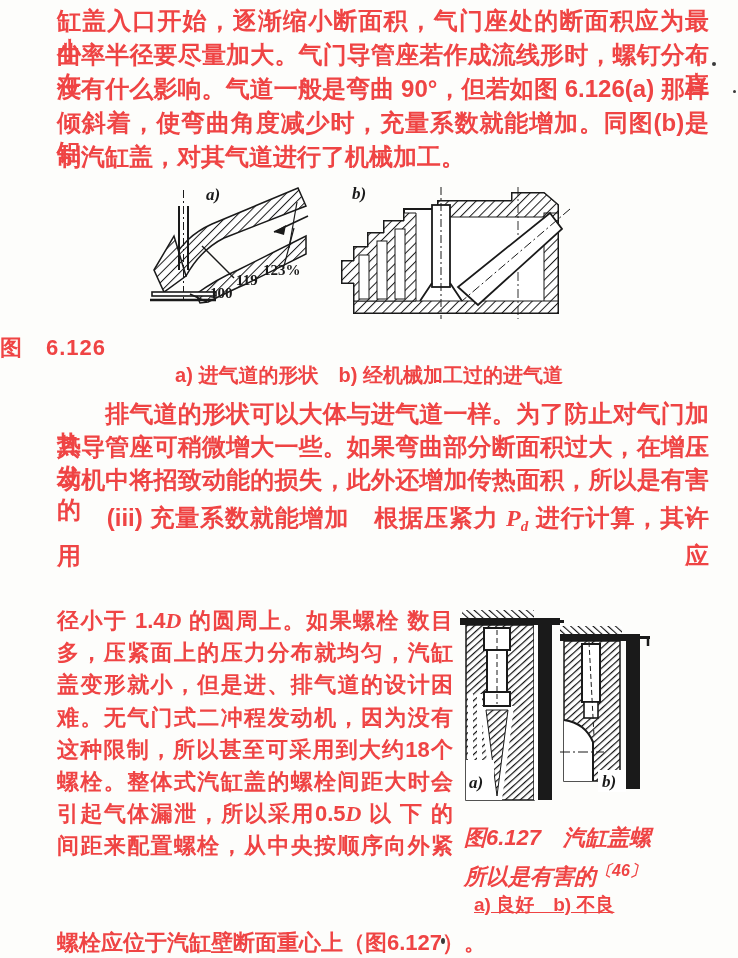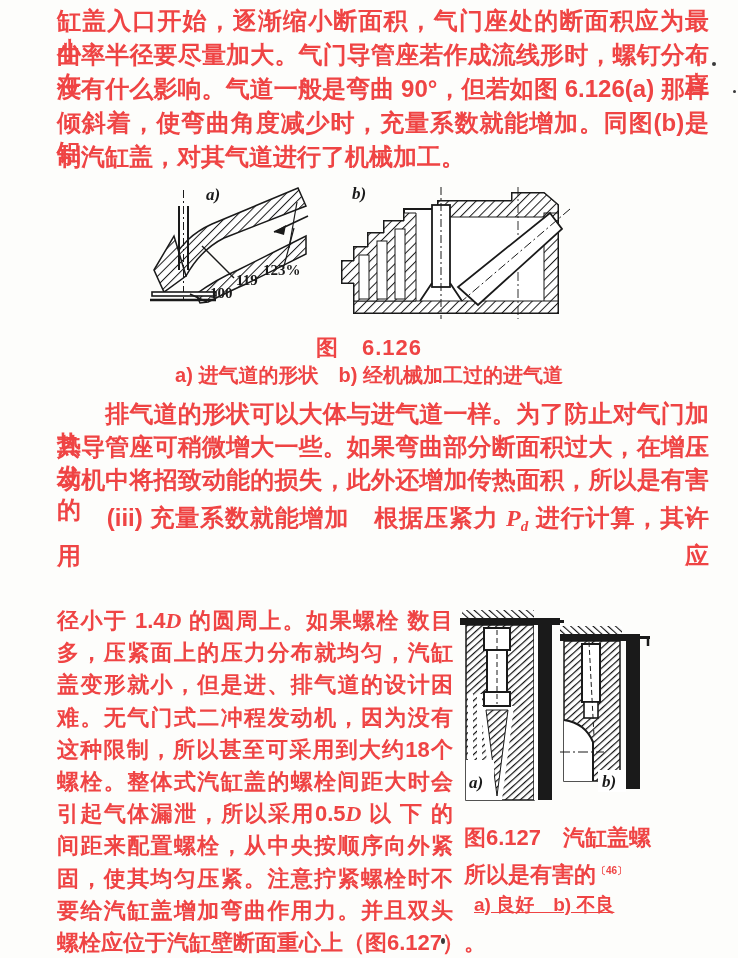--- a/index.html
+++ b/index.html
@@ -15,25 +15,25 @@
     text-align:justify;text-align-last:justify;white-space:normal;
   }
   .cl{
     position:absolute;left:57px;width:396px;height:30px;
     font-size:22px;line-height:42px;
     text-align:justify;text-align-last:justify;
   }
   .nj{text-align:right;text-align-last:left;white-space:nowrap;}
   .var{font-style:italic;font-family:"Liberation Serif","DejaVu Serif",serif;font-weight:700;}
   .varsub{font-style:italic;font-size:15px;vertical-align:-5px;font-family:"Liberation Serif","DejaVu Serif",serif;}
-  .cap-title{position:absolute;left:0;width:738px;text-align:center;font-size:22px;letter-spacing:1px;}
+  .cap-title{position:absolute;left:0;width:738px;font-size:22px;letter-spacing:1px;}
   .cap-sub{position:absolute;left:0;width:738px;text-align:center;font-size:20px;}
-  .cap127{position:absolute;font-size:22px;line-height:28px;}
+  .cap127{position:absolute;font-size:22px;line-height:28px;font-style:italic;}
   .cap127-small{position:absolute;font-size:19px;text-decoration:underline;}
-  .ref{font-size:10px;vertical-align:8px;letter-spacing:0;}
+  .ref{font-size:16px;vertical-align:8px;letter-spacing:0;}
   .fig{position:absolute;}
   .flbl{font:italic 700 17px "Liberation Serif","DejaVu Serif",serif;fill:#1a1a1a;}
   .fdim{font:600 15px "Liberation Serif","DejaVu Serif",serif;fill:#1a1a1a;}
   .speck{position:absolute;background:#3a3a3a;border-radius:50%;}
 </style>
 </head>
 <body>
 
 <div class="page">
 
@@ -115,22 +115,20 @@
   </div>
   <div class="cl" style="top:632px">多，压紧面上的压力分布就均匀，汽缸</div>
   <div class="cl" style="top:664px">盖变形就小，但是进、排气道的设计困</div>
   <div class="cl" style="top:697px">难。无气门式二冲程发动机，因为没有</div>
   <div class="cl" style="top:729px">这种限制，所以甚至可采用到大约18个</div>
   <div class="cl" style="top:761px">螺栓。整体式汽缸盖的螺栓间距大时会</div>
   <div class="cl" style="top:793px">
     <span>引起气体漏泄，所以采用0.5</span><span class="var">D</span><span> 以 下 的</span>
   </div>
   <div class="cl" style="top:825px">间距来配置螺栓，从中央按顺序向外紧</div>
-  <div class="cl" style="top:858px">固，使其均匀压紧。注意拧紧螺栓时不</div>
-  <div class="cl" style="top:890px">要给汽缸盖增加弯曲作用力。并且双头</div>
   <div class="cl nj" style="top:922px;width:470px">螺栓应位于汽缸壁断面重心上（图6.127）。</div>
 
   <svg class="fig" style="left:456px;top:608px" width="108" height="196" viewBox="0 0 108 196">
     <rect x="6" y="2" width="72" height="8" fill="url(#hC)"></rect>
     <rect x="4" y="10" width="100" height="7" fill="#1a1a1a"></rect>
     <line x1="60" y1="13.5" x2="108" y2="13.5" stroke="#1a1a1a" stroke-width="3"></line>
     <rect x="10" y="17" width="68" height="175" fill="url(#hB)" stroke="#1a1a1a" stroke-width="1.5"></rect>
     <polygon points="24,98 58,98 46,192 36,192" fill="#ffffff"></polygon>
     <polygon points="30,102 52,102 41,188" fill="url(#hB)" stroke="#1a1a1a" stroke-width="1"></polygon>
     <rect x="12" y="86" width="5" height="106" fill="#ffffff"></rect>

